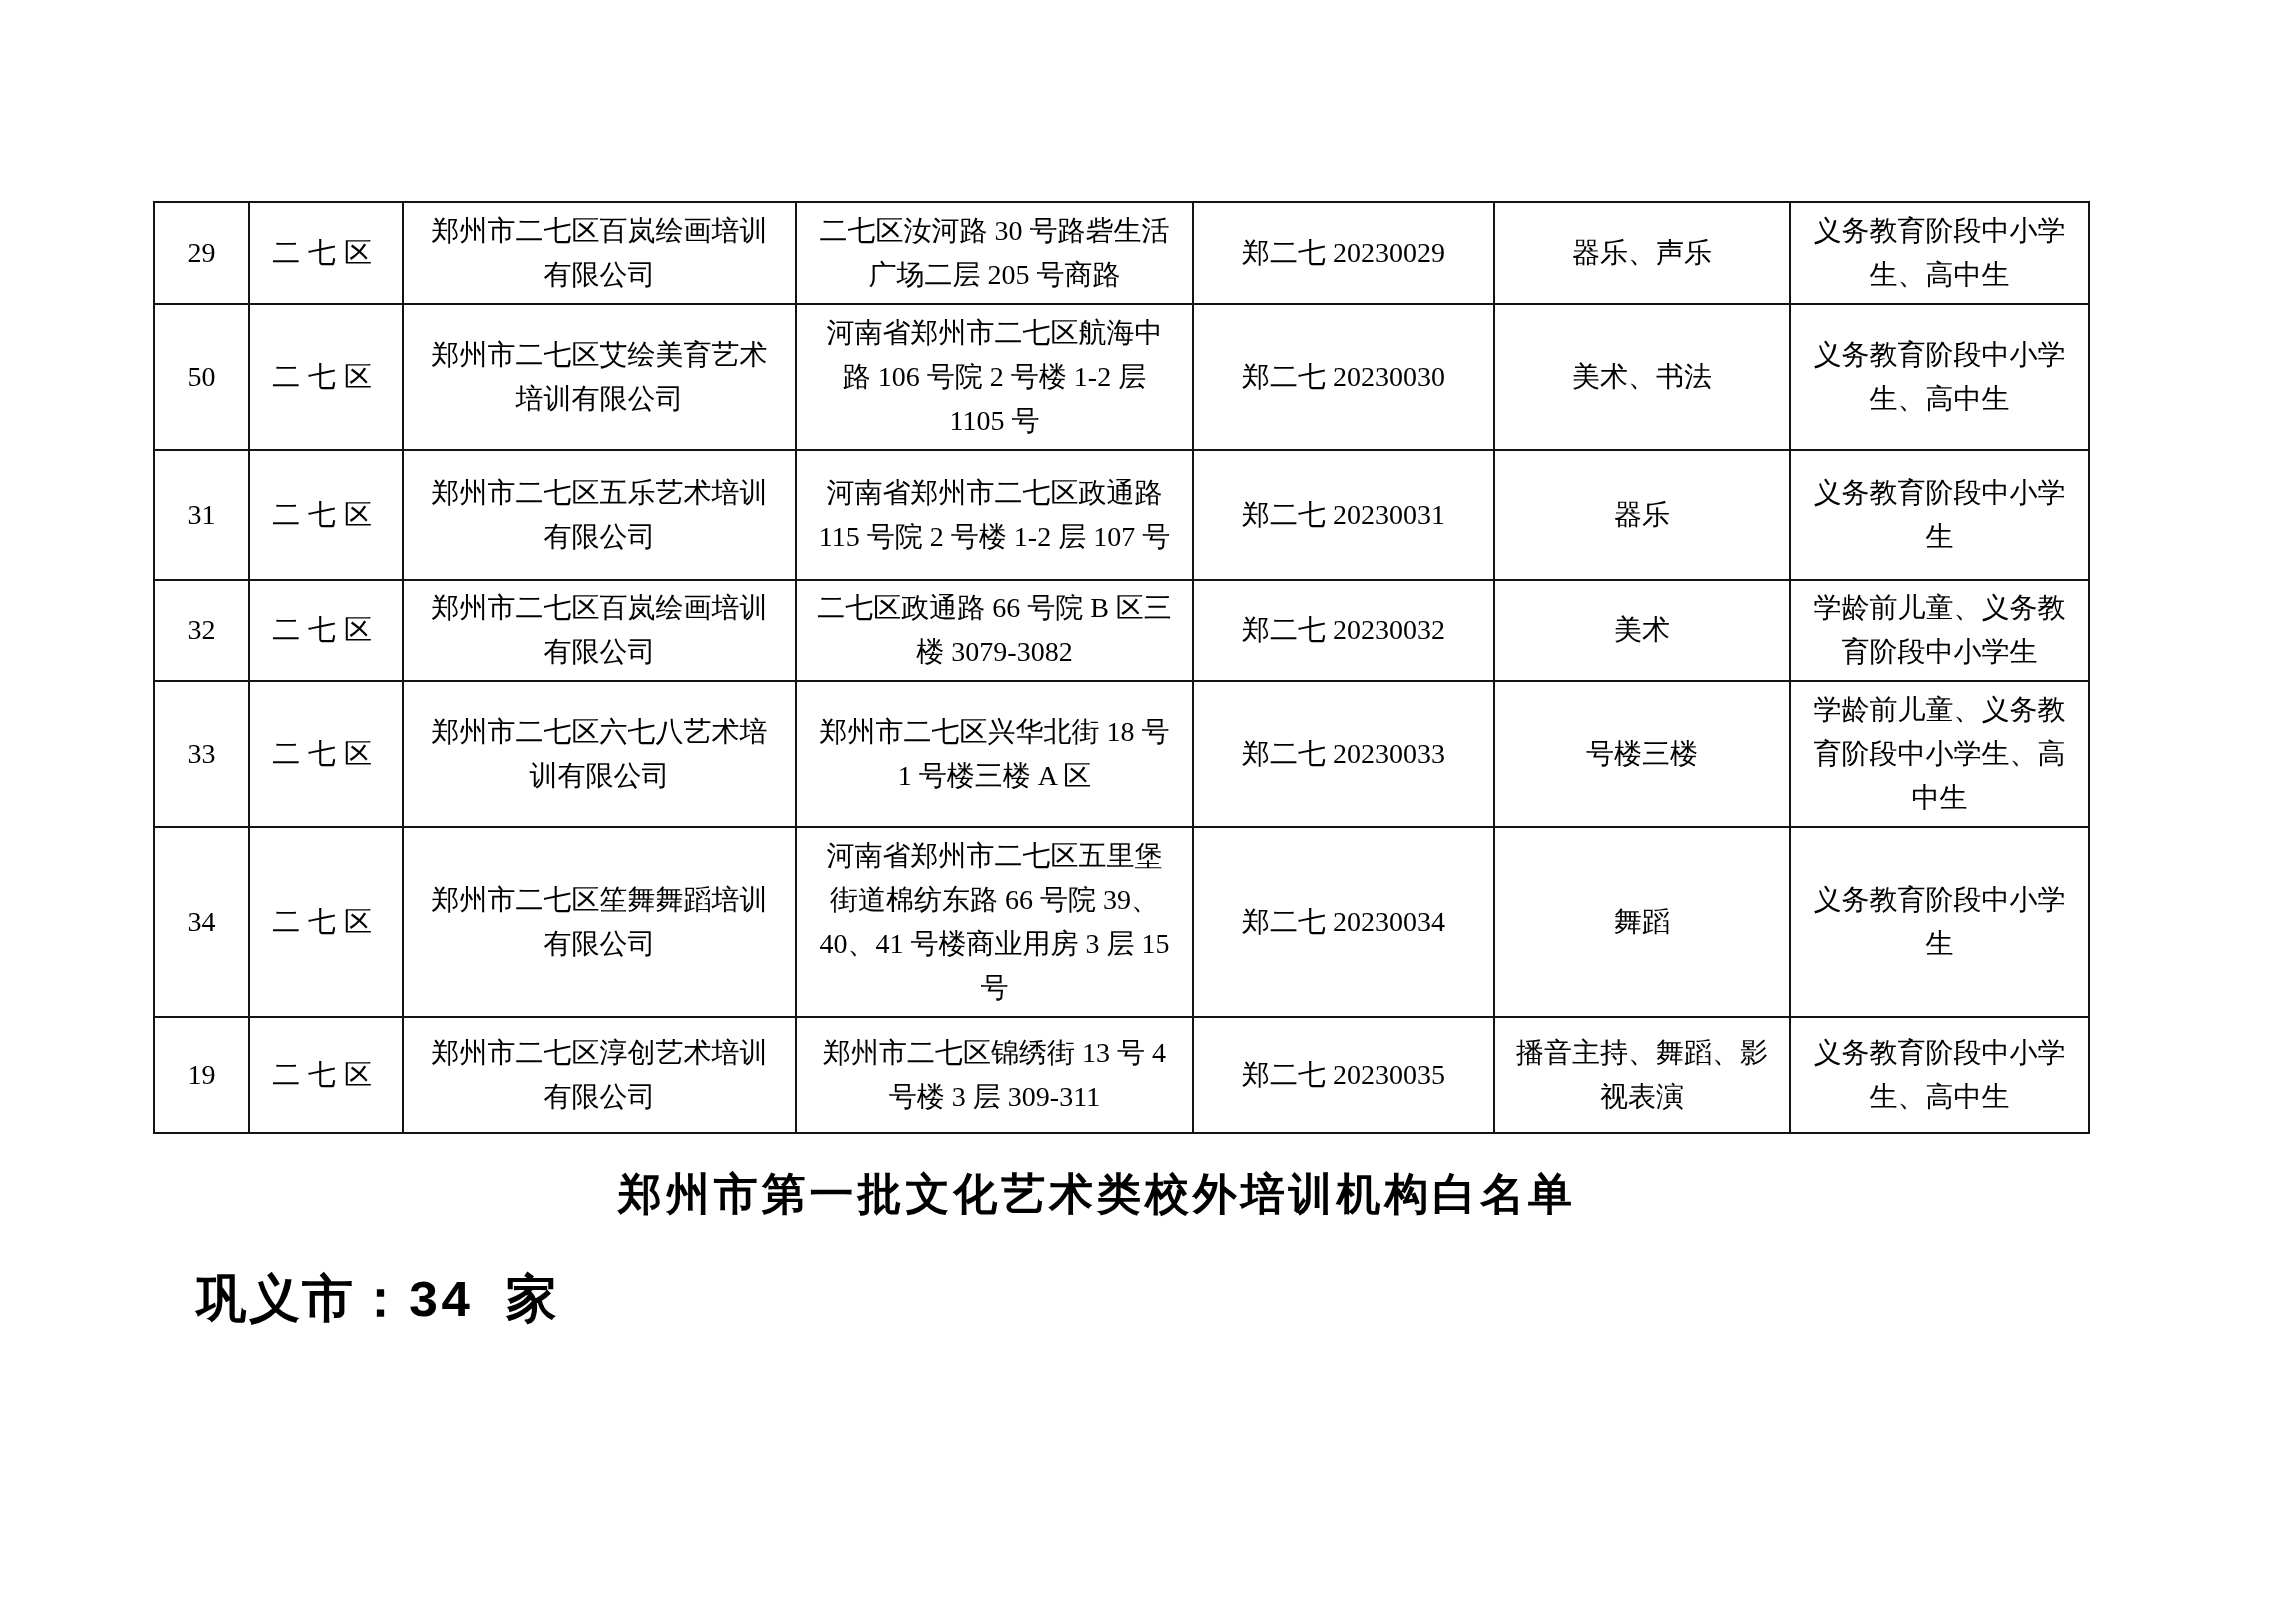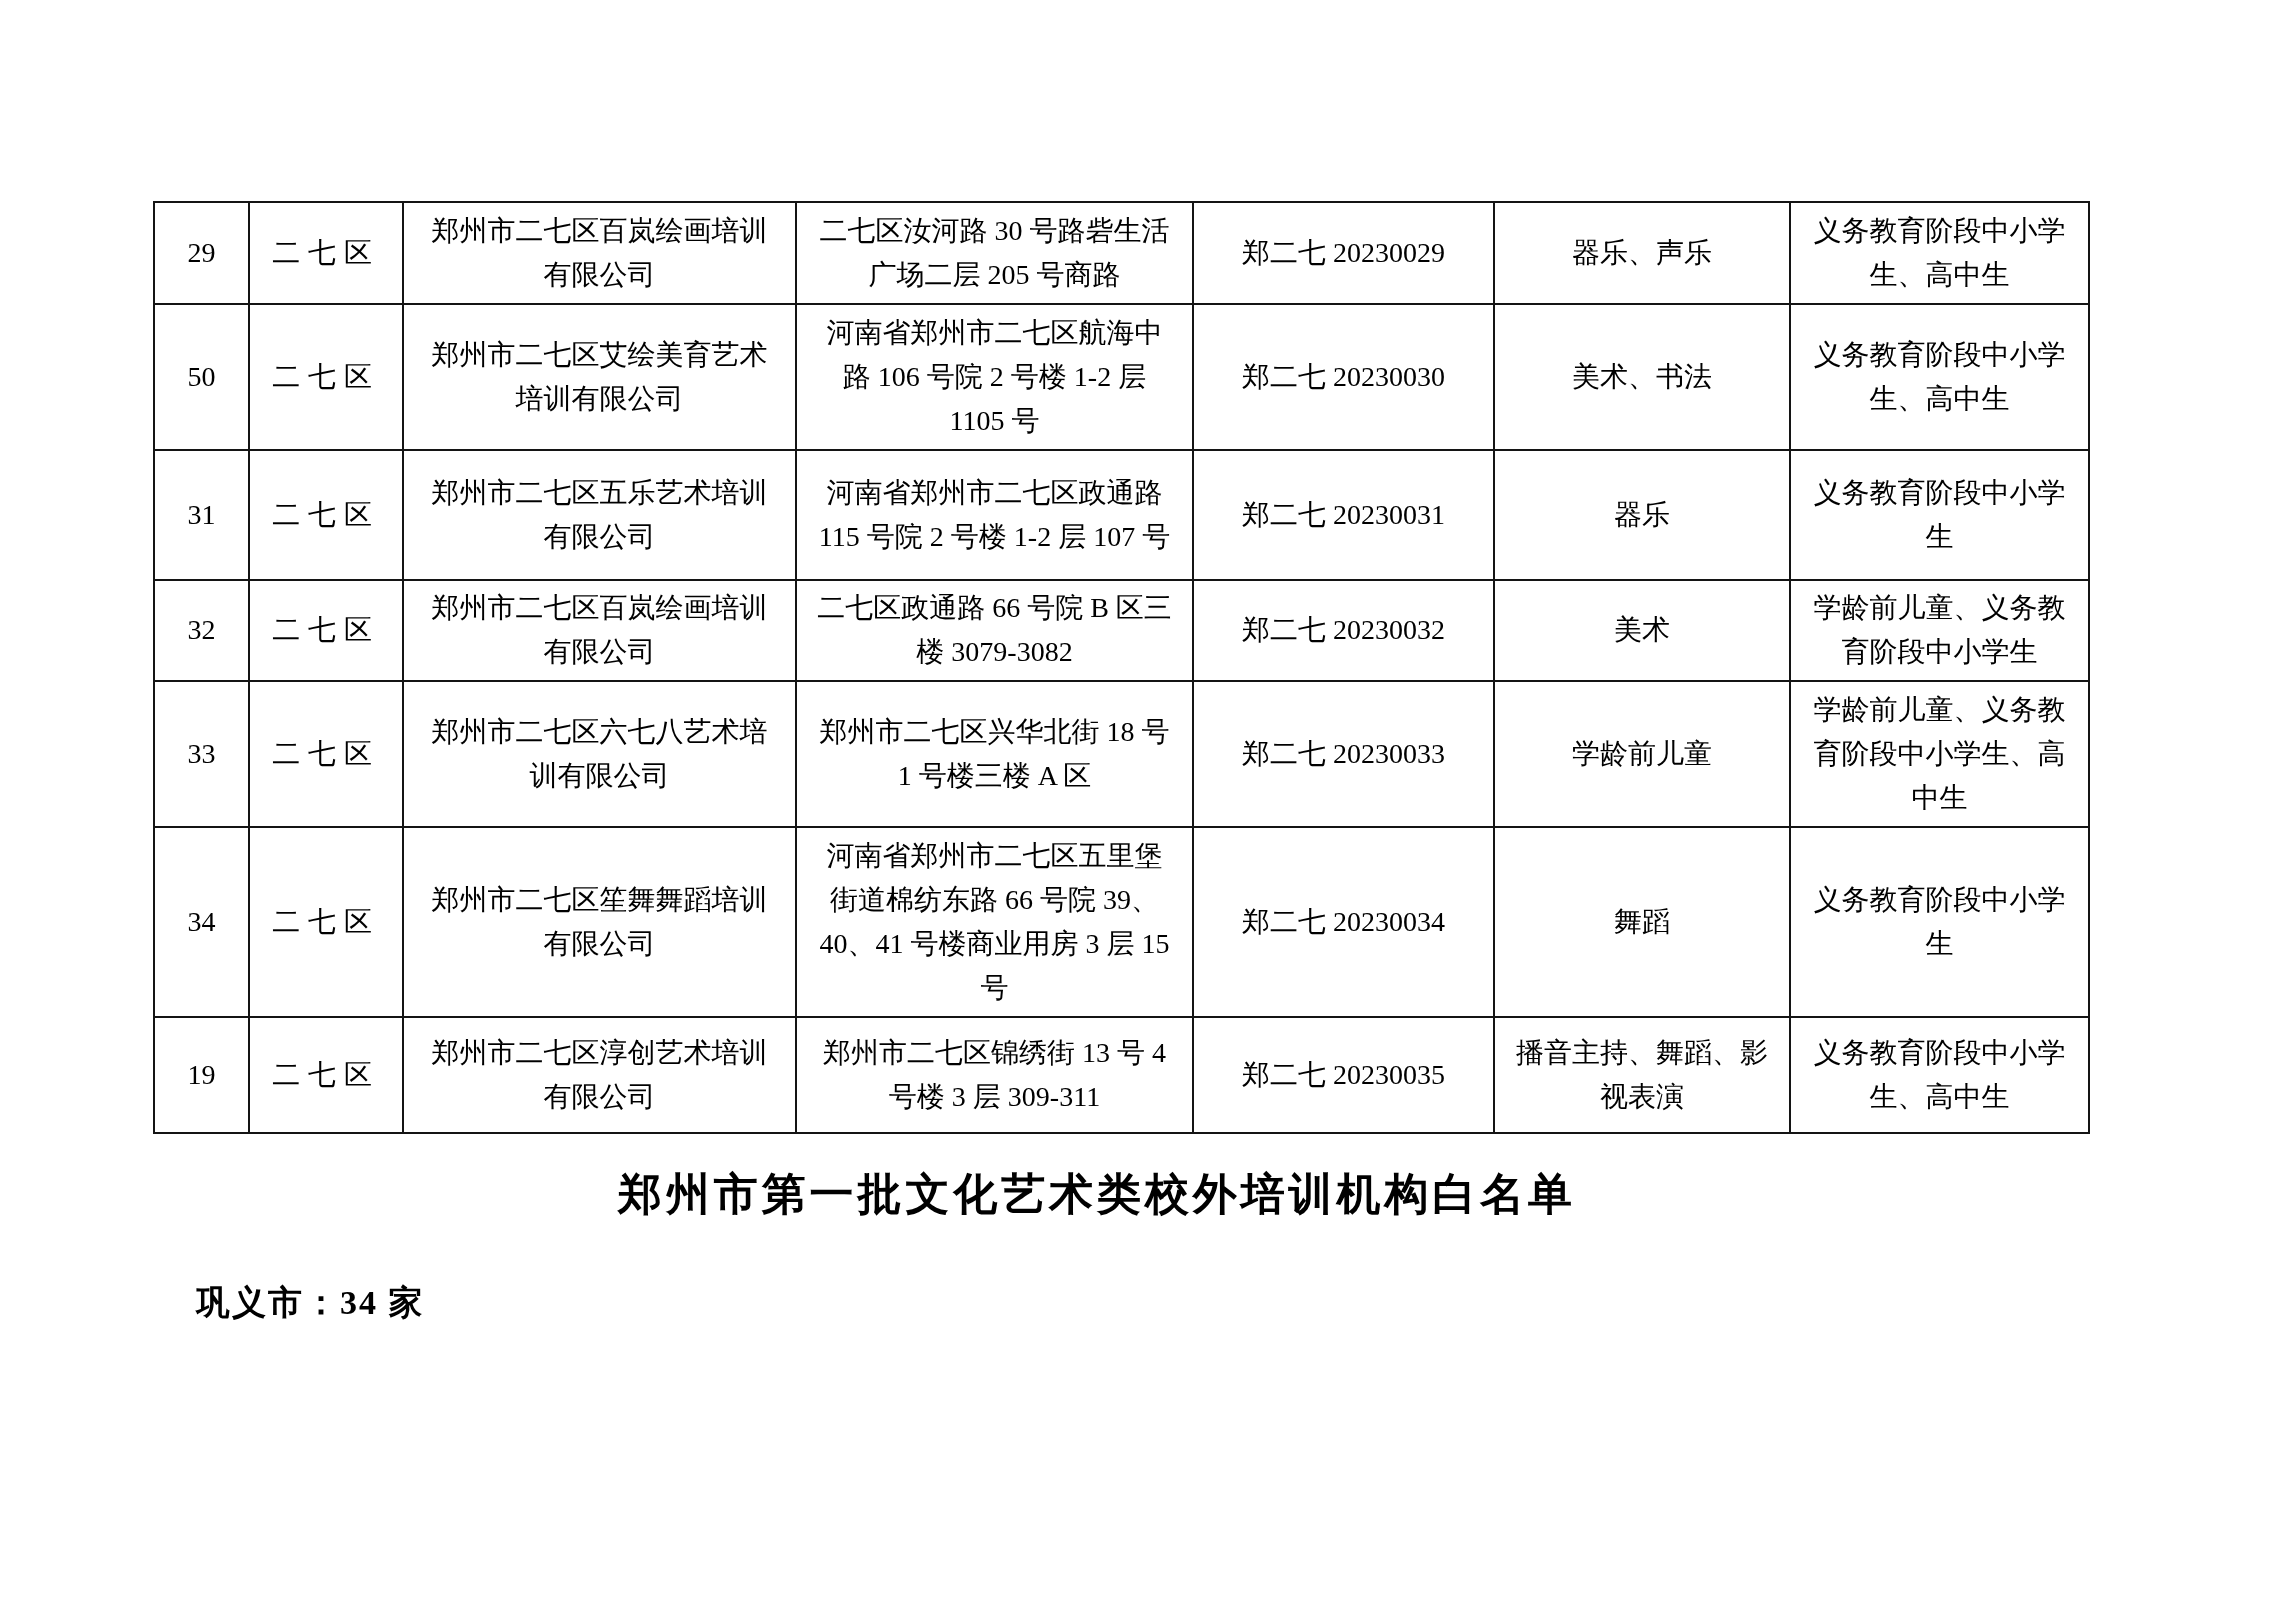--- a/index.html
+++ b/index.html
@@ -54,23 +54,23 @@
     font-size:44px;
     letter-spacing:3.9px;
     line-height:59px;
     color:#000000;
     margin:0;
   }
   .city-count{
     position:absolute;
     left:196px;
     top:1272px;
-    font-family:Liberation Serif, serif;
+    font-family:Liberation Mono, monospace;
     font-weight:bold;
-    font-size:34px;
+    font-size:51px;
     line-height:61px;
     letter-spacing:2px;
     color:#000000;
   }
 </style>
 </head>
 <body>
 
 <div class="page">
 
@@ -124,21 +124,21 @@
     <td class="c-content">美术</td>
     <td class="c-audience">学龄前儿童、义务教育阶段中小学生</td>
   </tr>
 
   <tr>
     <td class="c-serial">33</td>
     <td class="c-district">二七区</td>
     <td class="c-name">郑州市二七区六七八艺术培训有限公司</td>
     <td class="c-address">郑州市二七区兴华北街 18 号 1 号楼三楼 A 区</td>
     <td class="c-license">郑二七 20230033</td>
-    <td class="c-content">学龄前儿童</td>
+    <td class="c-content">号楼三楼</td>
     <td class="c-audience">学龄前儿童、义务教育阶段中小学生、高中生</td>
   </tr>
 
   <tr>
     <td class="c-serial">34</td>
     <td class="c-district">二七区</td>
     <td class="c-name">郑州市二七区笙舞舞蹈培训有限公司</td>
     <td class="c-address">河南省郑州市二七区五里堡街道棉纺东路 66 号院 39、40、41 号楼商业用房 3 层 15 号</td>
     <td class="c-license">郑二七 20230034</td>
     <td class="c-content">舞蹈</td>

